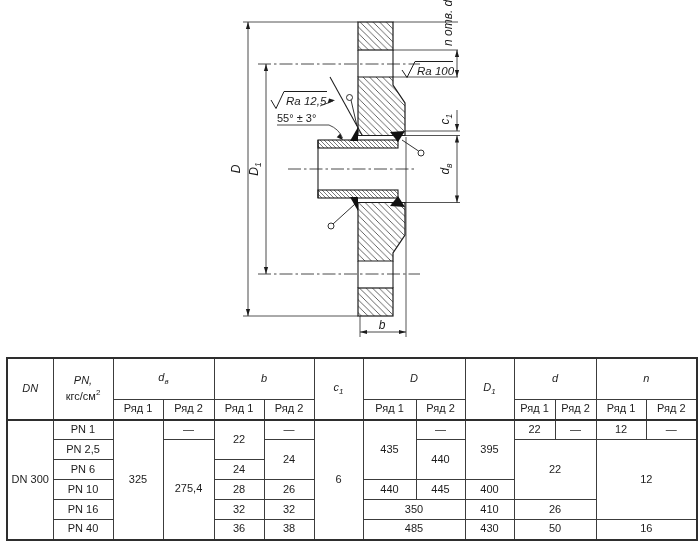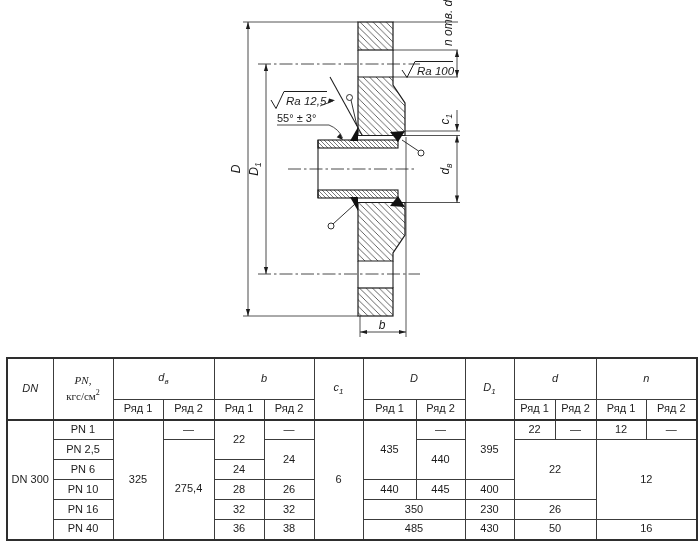--- a/index.html
+++ b/index.html
@@ -15,21 +15,21 @@
     font-size:11px;padding:0;line-height:1.25;background:#fff;}
   table.spec{border:2px solid #2e2e2e;}
   .h1{height:41px;}
   .h2 td{height:19px;font-size:10px;}
   tbody tr{height:20px;}
   tbody tr:first-child td{border-top:2.4px solid #2e2e2e;}
   .it{}
   .hdr{font-style:italic;font-size:12px;}
   td sub{font-size:8px;}
   td sup{font-size:8px;}
-  .pn-hdr{font-size:11px;line-height:1.15;font-family:Liberation Serif, serif;}
+  .pn-hdr{font-size:11px;line-height:1.15;}
 </style>
 </head>
 <body>
 
 <div class="drawing-wrap">
 <svg width="700" height="356" viewBox="0 0 700 356" xmlns="http://www.w3.org/2000/svg">
   <defs>
     <pattern id="hatchF" width="6.5" height="6.5" patternUnits="userSpaceOnUse">
       <path d="M-1,-1 L7.5,7.5" stroke="#3d3d3d" stroke-width="0.8"></path>
     </pattern>
@@ -224,21 +224,21 @@
       <td>26</td>
       <td>440</td>
       <td>445</td>
       <td>400</td>
     </tr>
     <tr>
       <td class="it">PN 16</td>
       <td>32</td>
       <td>32</td>
       <td colspan="2">350</td>
-      <td>230</td>
+      <td>410</td>
       <td colspan="2">26</td>
     </tr>
     <tr>
       <td class="it">PN 40</td>
       <td>36</td>
       <td>38</td>
       <td colspan="2">485</td>
       <td>430</td>
       <td colspan="2">50</td>
       <td colspan="2">16</td>

